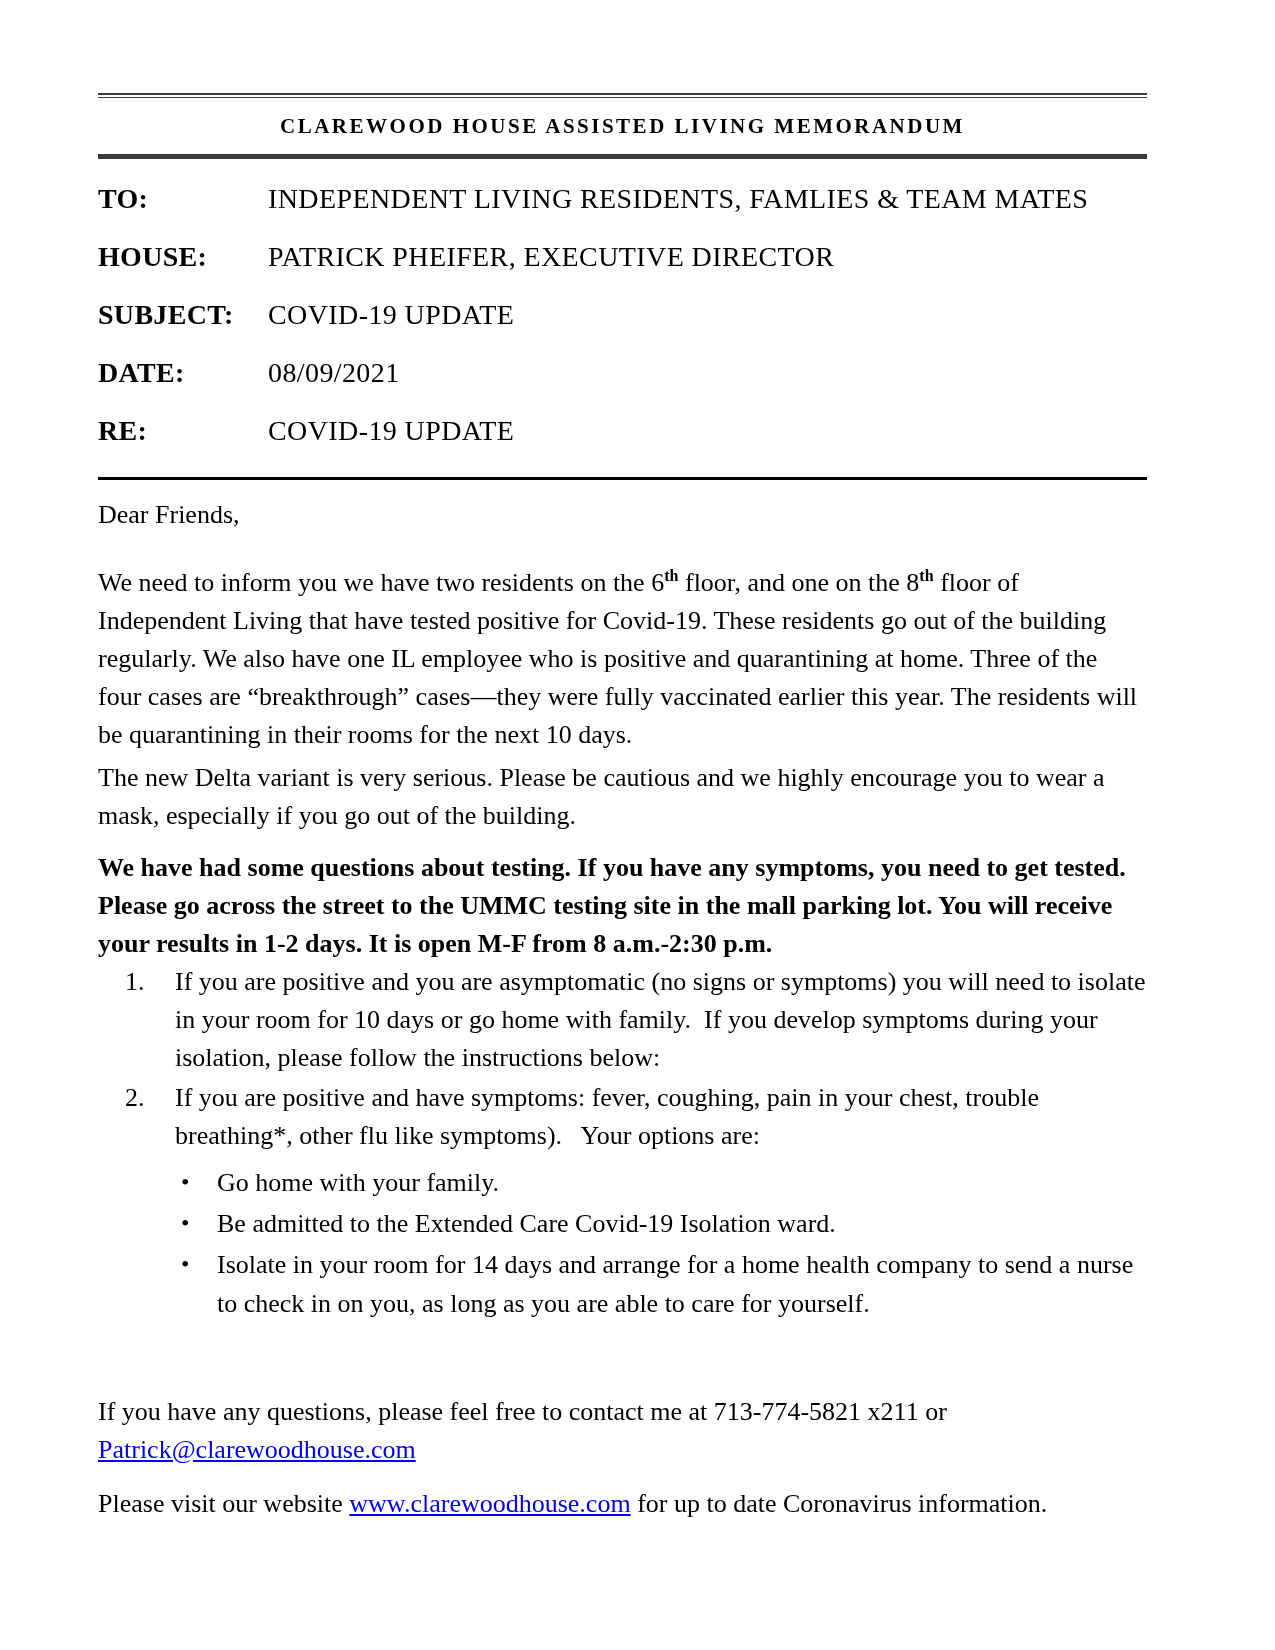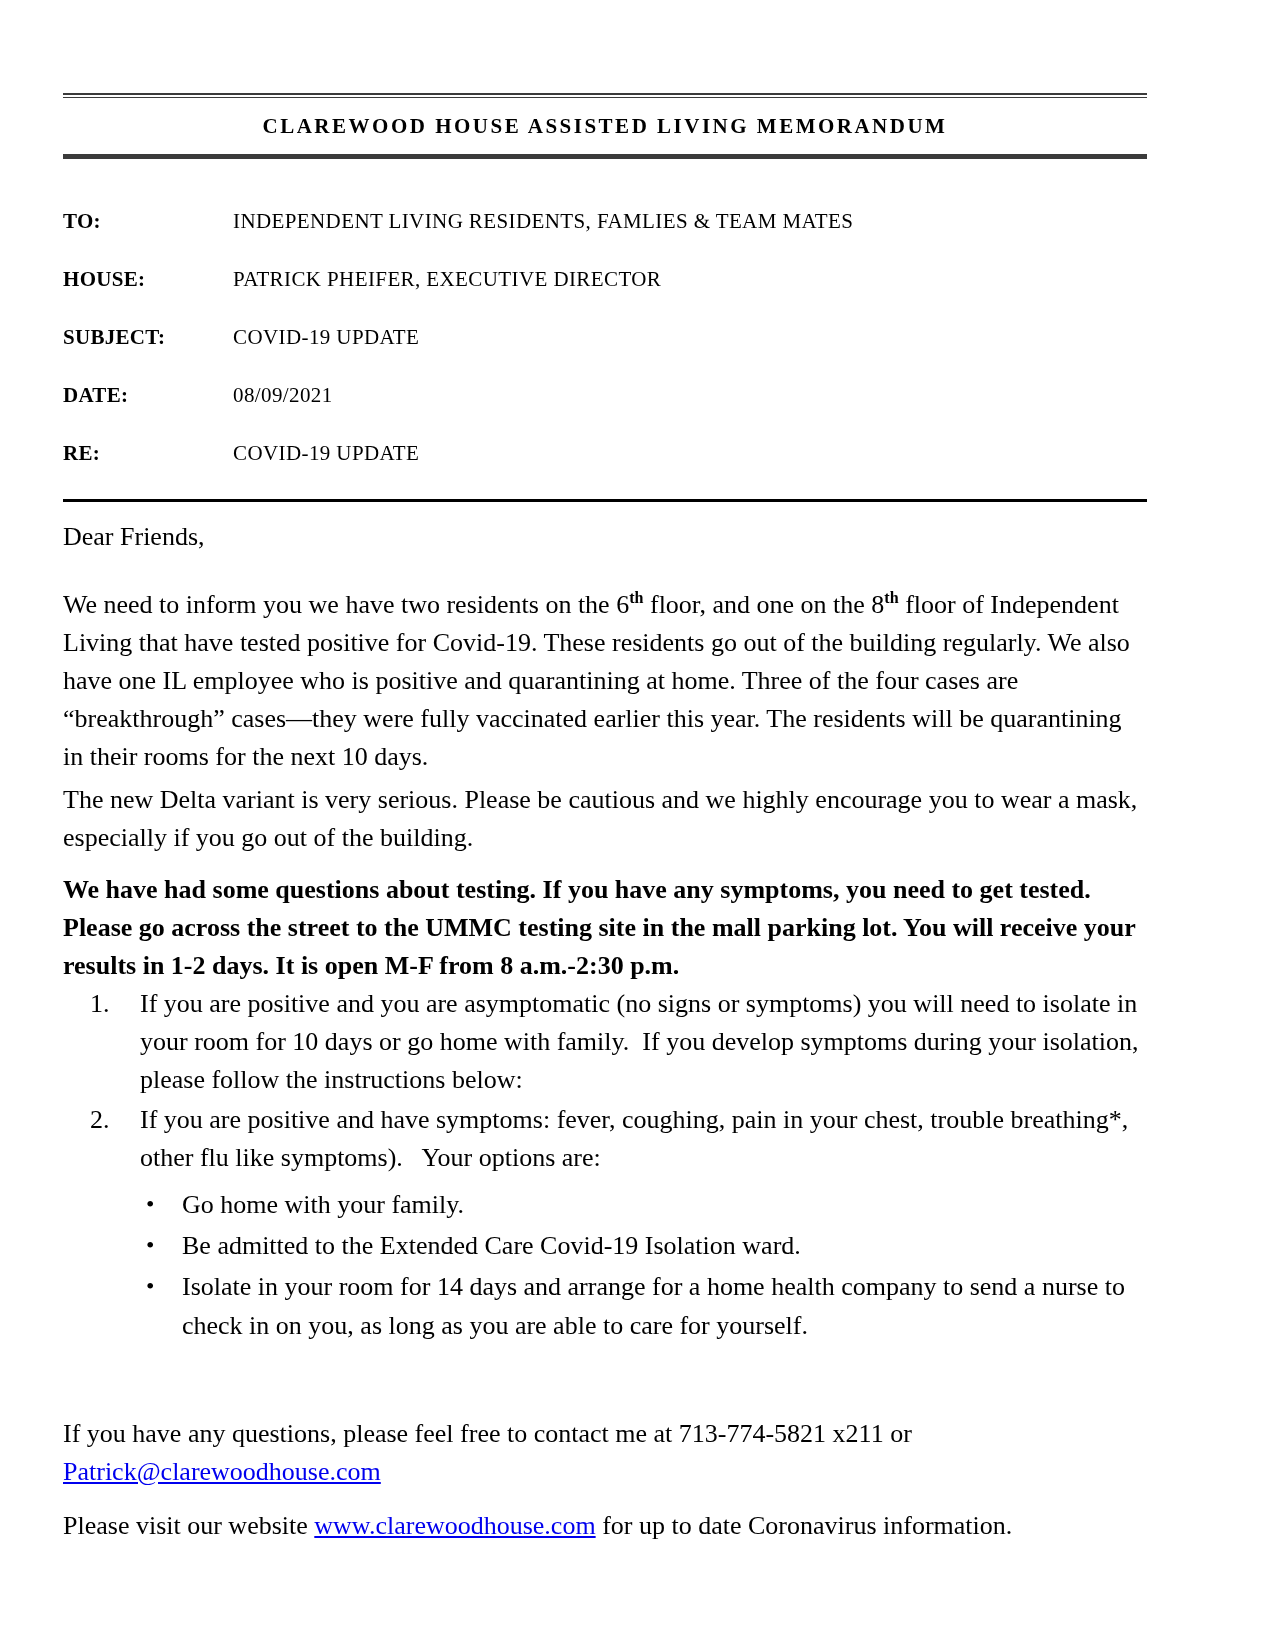--- a/index.html
+++ b/index.html
@@ -1,26 +1,26 @@
 <!DOCTYPE html>
 <html style="--rule: #3b3b3b; --divider: #000000; --link: #0000EE;"><head>
 <meta charset="utf-8">
 <style>
   html,body{margin:0;padding:0;background:#ffffff;}
   body{width:1275px;height:1650px;font-family:"Liberation Serif", serif;color:#000;}
-  .page{box-sizing:border-box;width:1275px;height:1650px;padding:93px 128px 0 63px;overflow:hidden;}
+  .page{box-sizing:border-box;width:1275px;height:1650px;padding:93px 128px 0 98px;overflow:hidden;}
 
   
   .rule-double .rd-a{height:2px;background:var(--rule,#3b3b3b);}
   .rule-double .rd-b{height:1px;background:var(--rule,#3b3b3b);margin-top:2px;}
   .memo-title{margin-top:16px;text-align:center;font-weight:bold;font-size:21px;letter-spacing:2.5px;}
   .rule-thick{margin-top:15px;height:5px;background:var(--rule,#3b3b3b);}
 
   
-  .meta{margin-top:50px;font-size:21px;}
+  .meta{margin-top:28px;font-size:28px;}
   .meta-row{display:flex;line-height:24px;margin-bottom:34px;}
   .meta-label{font-weight:bold;flex:0 0 170px;letter-spacing:0.3px;}
   .meta-value{letter-spacing:0.4px;}
 
   .rule-mid{margin-top:28px;height:3px;background:var(--divider,#000);}
 
   
   p{margin:0;}
   .para, .salutation, .oli, .uli, .footnote{font-size:26px;line-height:38px;}
   .salutation{margin-top:16px;}

